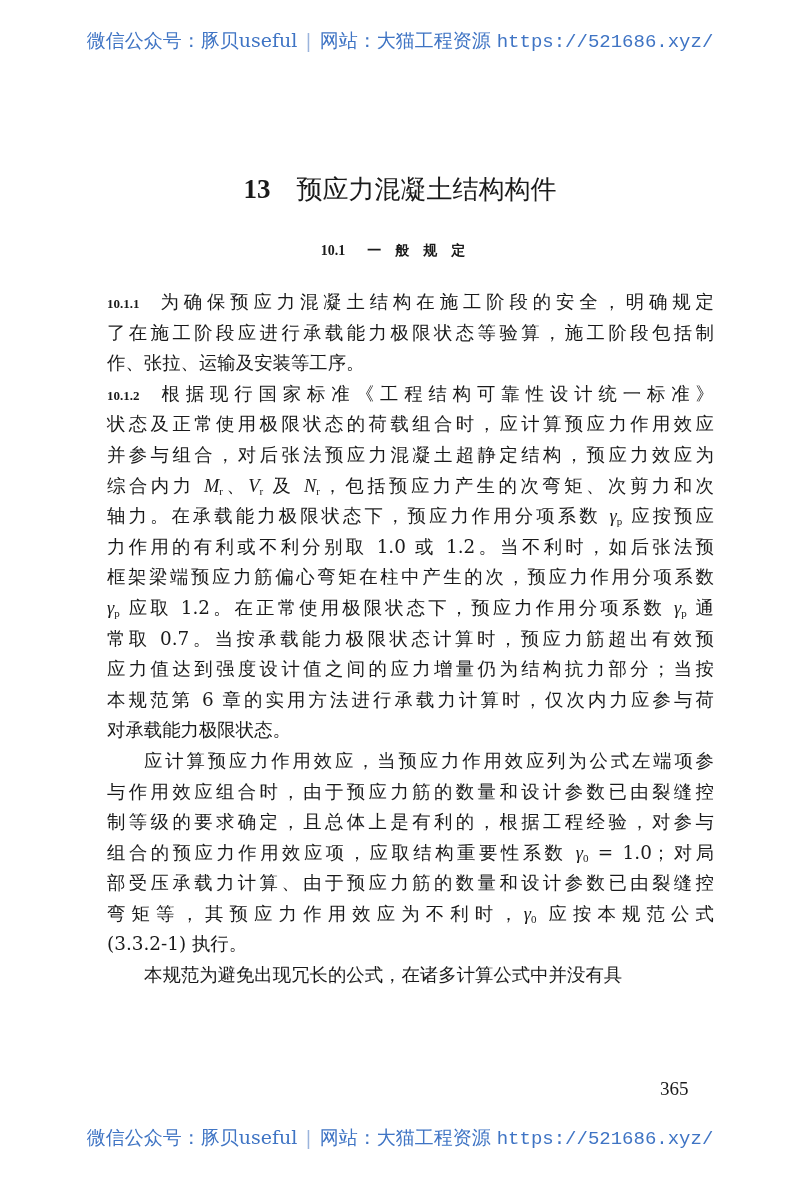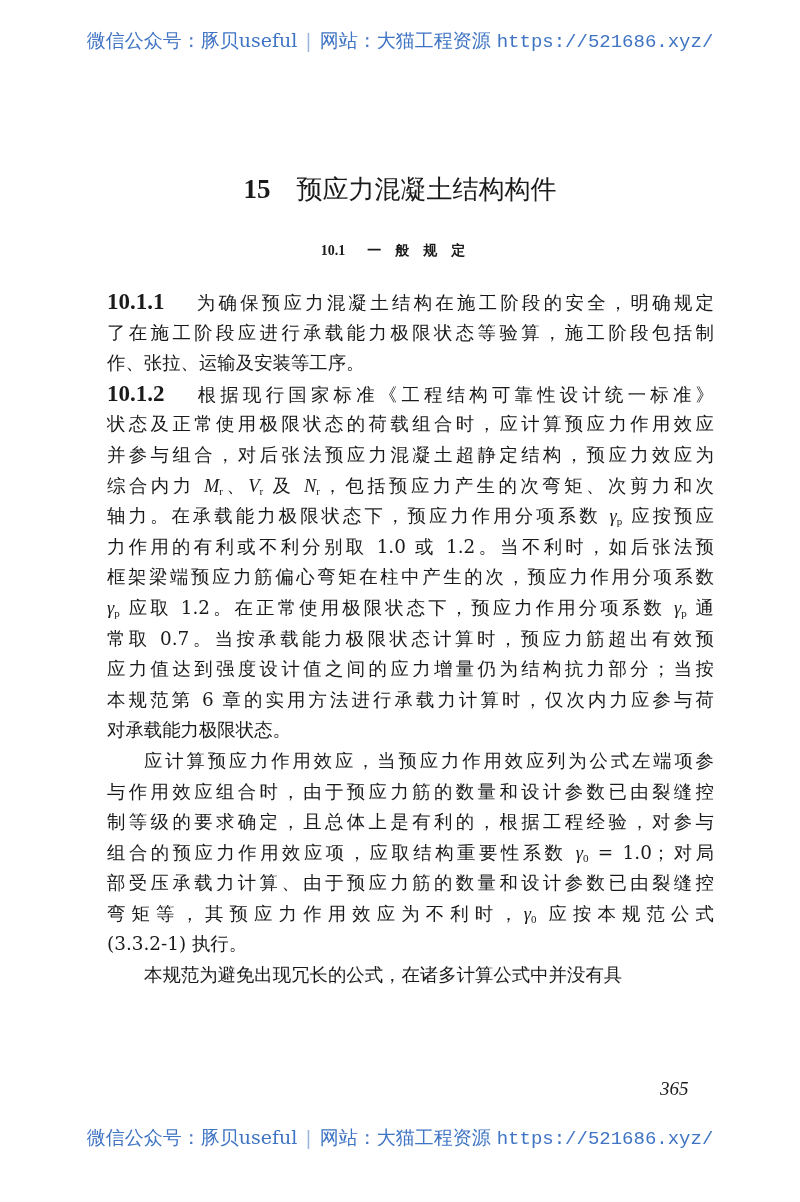--- a/index.html
+++ b/index.html
@@ -17,35 +17,35 @@
   .chapter-title .num { font-family: "Liberation Serif", serif; font-weight: bold; font-size: 27px; margin-right: 26px; }
   .section-title { position: absolute; top: 242px; left: 0; width: 800px; text-align: center;
                    font-size: 14px; font-weight: bold; white-space: nowrap; }
   .section-title .num { font-family: "Liberation Serif", serif; margin-right: 22px; }
   .section-title .txt { letter-spacing: 14px; }
   .body { position: absolute; left: 107px; top: 287px; width: 607px; }
   .line { height: 30.6px; line-height: 30.6px; font-size: 18.4px; white-space: nowrap;
           text-align: justify; text-align-last: justify; }
   .line.last { text-align-last: left; }
   .line.indent { padding-left: 37px; }
-  .clause { font-family: "Liberation Serif", serif; font-weight: bold; font-size: 23px; margin-right: 29px; }
+  .clause { font-family: "Liberation Serif", serif; font-weight: bold; font-size: 13px; margin-right: 16px; }
   .it { font-family: "Liberation Serif", serif; font-style: italic; }
   .sub { font-size: 11px; vertical-align: -3px; font-style: normal; font-family: "Liberation Serif", serif; }
   .page-number { position: absolute; top: 1078px; left: 660px; font-family: "Liberation Serif", serif;
-                 font-style: italic; font-size: 19px; }
+                 font-size: 19px; }
 </style>
 </head>
 <body>
 
 <div class="watermark wm-top">
   <span>微信公众号：豚贝useful</span><span class="sep">|</span><span>网站：大猫工程资源</span> <span class="mono">https://521686.xyz/</span>
 </div>
 
 <div class="chapter-title">
-  <span class="num">15</span><span>预应力混凝土结构构件</span>
+  <span class="num">13</span><span>预应力混凝土结构构件</span>
 </div>
 
 <div class="section-title">
   <span class="num">10.1</span><span class="txt">一般规定</span>
 </div>
 
 <div class="body">
 
   <div class="line"><span class="clause">10.1.1</span><span>为确保预应力混凝土结构在施工阶段的安全，明确规定</span></div>
   <div class="line">了在施工阶段应进行承载能力极限状态等验算，施工阶段包括制</div>

